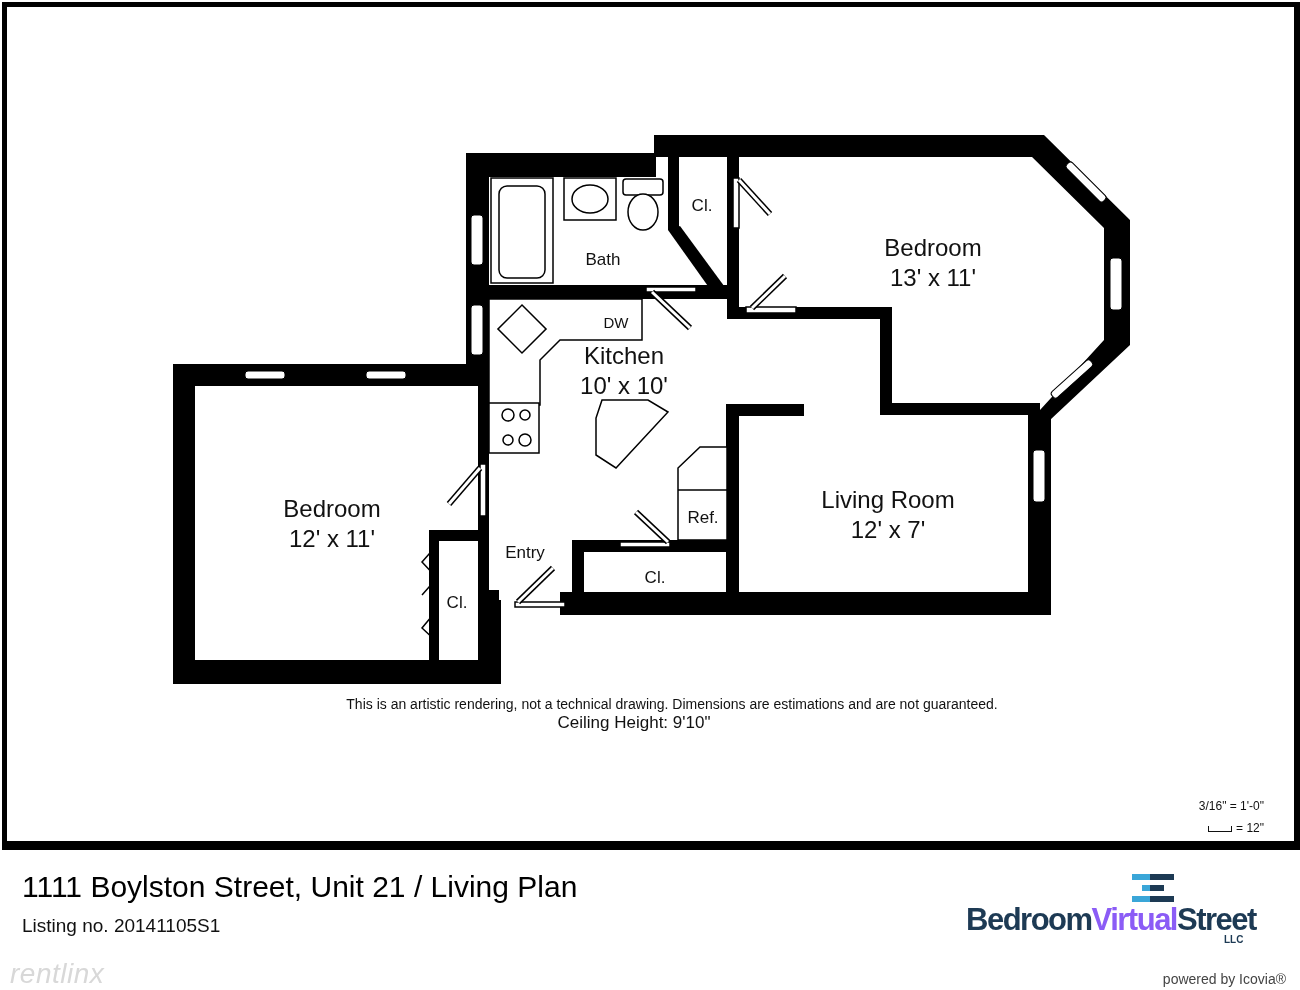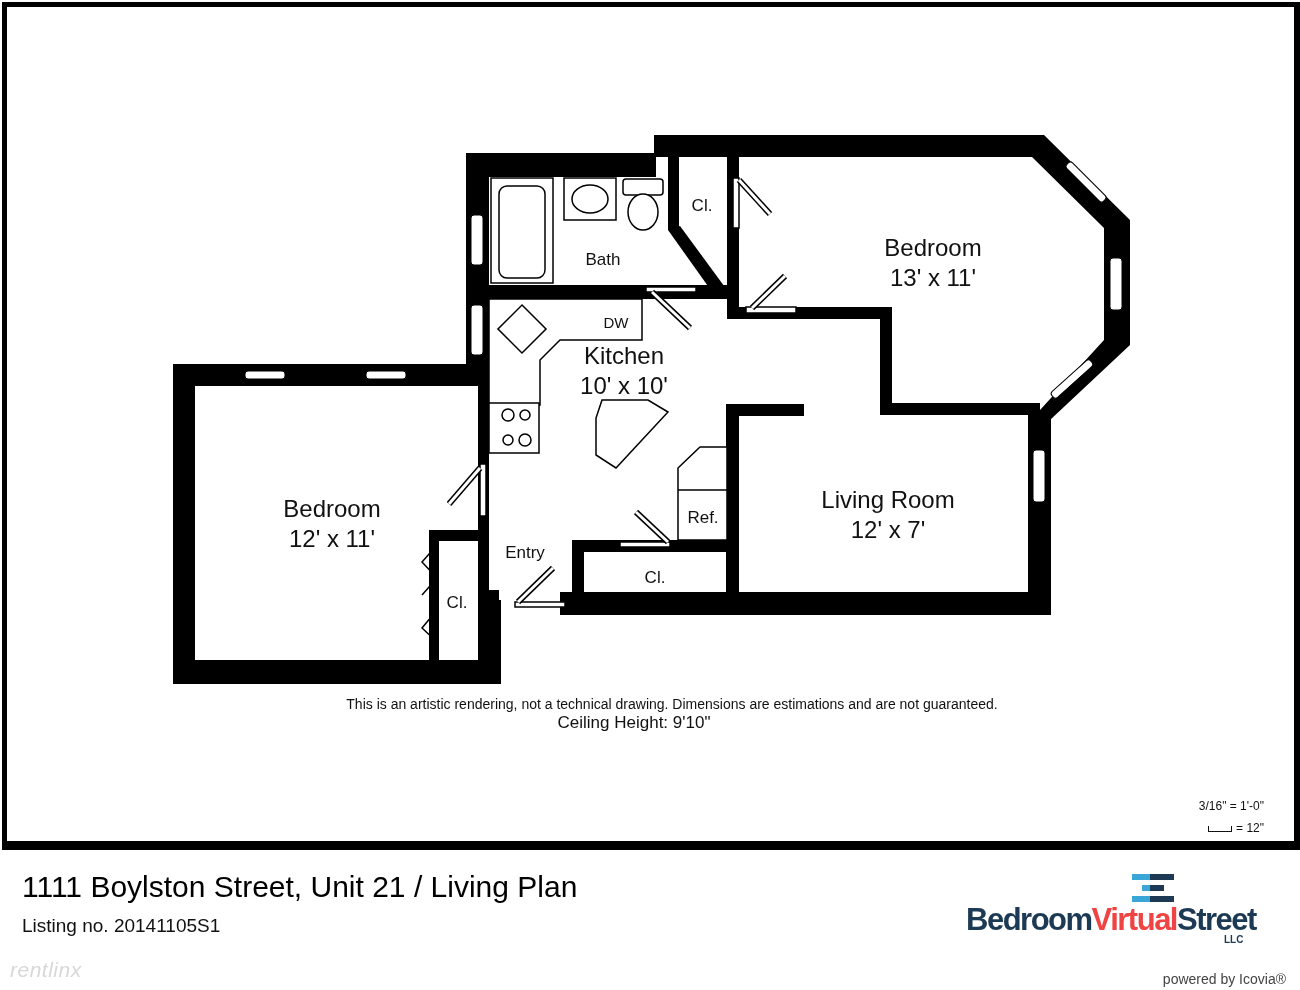--- a/index.html
+++ b/index.html
@@ -12,25 +12,25 @@
   .disclaimer { position: absolute; left: 0; width: 1268px; text-align: center; font-size: 14px; color: #111; }
   .disc1 { top: 696px; padding-left: 38px; }
   .disc2 { top: 713px; font-size: 17px; }
   .scale { position: absolute; right: 36px; font-size: 12px; color: #111; text-align: right; }
   .scale1 { top: 799px; }
   .scale2 { top: 821px; }
   .scale2 .bar { display: inline-block; width: 22px; height: 5px; border-left: 1px solid #111; border-right: 1px solid #111; border-bottom: 1px solid #111; margin-right: 4px; vertical-align: baseline; }
   .title { position: absolute; left: 22px; top: 870px; font-size: 30px; color: #000; white-space: nowrap; }
   .title b { font-weight: normal; }
   .listing { position: absolute; left: 22px; top: 915px; font-size: 19px; color: #111; }
-  .watermark { position: absolute; left: 10px; top: 958px; font-size: 21px; color: #d8d8d8; letter-spacing: 0.5px; font-style: italic; }
+  .watermark { position: absolute; left: 10px; top: 958px; font-size: 28px; color: #d8d8d8; letter-spacing: 0.5px; font-style: italic; }
   .logo { position: absolute; left: 966px; top: 872px; width: 300px; height: 70px; }
   .logo-text { position: absolute; left: 0; top: 30px; font-size: 31px; font-weight: bold; letter-spacing: -1.5px; white-space: nowrap; }
   .logo-text .dark { color: #1d3a54; }
-  .logo-text .light { color: #ef4444; }
+  .logo-text .light { color: #8b5cf6; }
   .logo-llc { position: absolute; left: 258px; top: 62px; font-size: 10px; font-weight: bold; color: #1d3a54; }
   .logo-mark { position: absolute; left: 166px; top: 2px; width: 42px; height: 28px; }
   .powered { position: absolute; right: 14px; top: 971px; font-size: 14px; color: #444; }
 </style>
 </head>
 <body>
 
 <div class="frame"></div>
 
 <svg class="plan" viewBox="0 0 1300 860">

